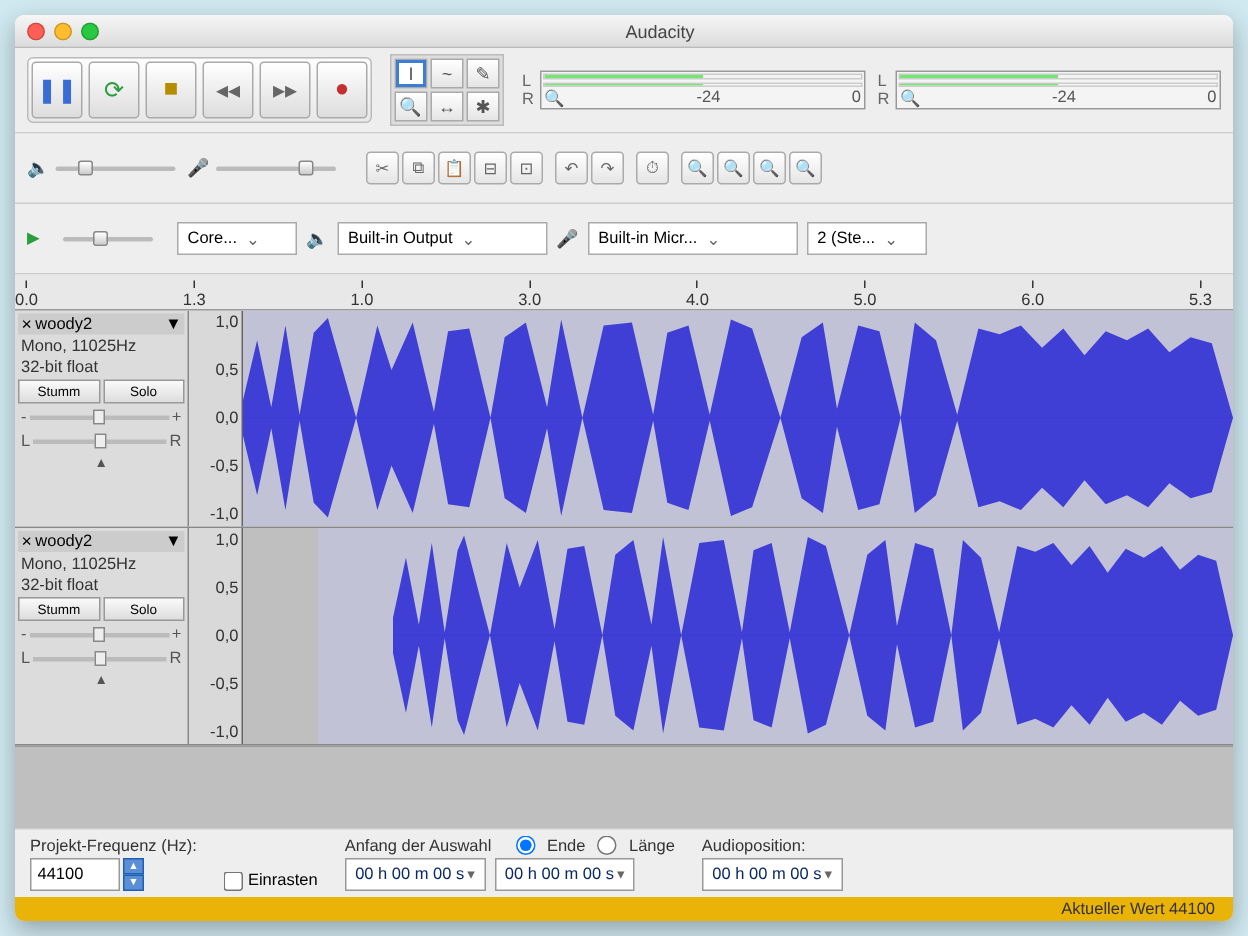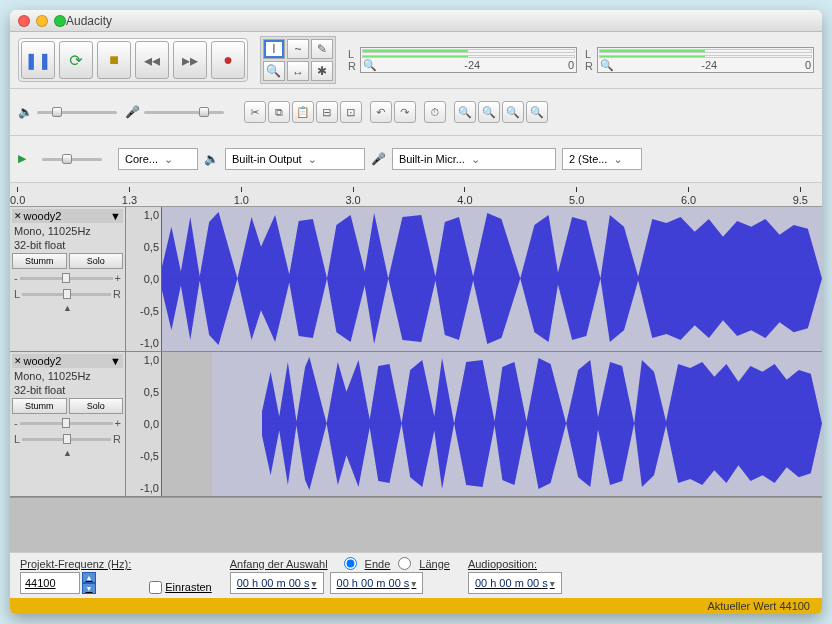--- a/index.html
+++ b/index.html
@@ -2,21 +2,21 @@
 <html><head>
 <meta charset="utf-8">
 <style>
 *{box-sizing:border-box;margin:0;padding:0;font-family:"Lucida Grande",Arial,sans-serif;font-size:11px;}
 body{background:#d0e8f0;display:flex;align-items:center;justify-content:center;width:832px;height:624px;}
 .window{width:812px;height:604px;background:#ededed;border-radius:6px;box-shadow:0 6px 16px rgba(0,0,0,.3);overflow:hidden;display:flex;flex-direction:column;}
 .titlebar{height:22px;background:linear-gradient(#f6f6f6,#dcdcdc);display:flex;align-items:center;padding:0 8px;border-bottom:1px solid #bbb;}
 .traffic{display:flex;gap:6px;}
 .tl{width:12px;height:12px;border-radius:50%;border:1px solid rgba(0,0,0,.2);}
 .tl.r{background:#ff5f57}.tl.y{background:#ffbd2e}.tl.g{background:#28c840}
-.title{flex:1;color:#444;font-size:12px;}
+.title{flex:1;text-align:center;color:#444;font-size:12px;}
 
 .toolbar1{display:flex;align-items:center;padding:4px 8px;gap:4px;background:#eee;border-bottom:1px solid #ccc;}
 .transport{display:flex;gap:4px;border:1px solid #bbb;border-radius:4px;padding:2px;background:linear-gradient(#fdfdfd,#e8e8e8);}
 .tbtn{width:34px;height:38px;border:1px solid #aaa;border-radius:3px;background:linear-gradient(#fff,#ddd);display:flex;align-items:center;justify-content:center;font-size:16px;color:#666;cursor:pointer;}
 .tbtn.pause{color:#3a6cd6;}
 .tbtn.play{color:#2a9d3f;}
 .tbtn.stop{color:#b58d00;}
 .tbtn.rec{color:#c43030;}
 .divider{width:4px;height:40px;}
 .toolgrid{display:grid;grid-template-columns:repeat(3,22px);grid-template-rows:repeat(2,20px);gap:2px;border:1px solid #bbb;padding:2px;background:#ddd;}
@@ -61,21 +61,21 @@
 .pan-slider .th{width:8px;height:10px;background:#eee;border:1px solid #888;position:absolute;top:-4px;left:calc(50% - 4px);}
 .collapse{text-align:center;font-size:9px;color:#555;cursor:pointer;}
 
 .scale-col{width:36px;background:#d9d9d9;border-right:1px solid #666;display:flex;flex-direction:column;justify-content:space-between;padding:2px 2px;font-size:9px;color:#333;text-align:right;}
 .wave-area{flex:1;background:#c2c2d6;position:relative;overflow:hidden;}
 .wave-svg{width:100%;height:100%;}
 .track2 .wave-area{padding-left:50px;}
 
 .bottom-space{height:24px;background:#bfbfbf;border-top:1px solid #999;}
 
-.footer{background:#eee;padding:4px 10px;border-top:1px solid #ccc;text-decoration:underline;}
+.footer{background:#eee;padding:4px 10px;border-top:1px solid #ccc;}
 .footer-row{display:flex;align-items:flex-end;gap:18px;}
 .fcol{display:flex;flex-direction:column;gap:2px;}
 .fcol label{font-size:11px;color:#333;}
 .rate-box{display:flex;gap:2px;}
 .rate-box input{width:60px;height:22px;border:1px solid #999;padding:0 4px;}
 .step{display:flex;flex-direction:column;}
 .step div{width:14px;height:11px;border:1px solid #1f5fb5;background:#5a8fd6;font-size:7px;color:#fff;text-align:center;line-height:9px;cursor:pointer;}
 .snap{display:flex;gap:3px;}
 .time-display{border:1px solid #999;background:#fff;height:22px;padding:0 6px;display:flex;align-items:center;font-family:monospace;font-size:12px;color:#0a2a66;gap:2px;}
 .time-display .arr{color:#666;font-size:10px;}
@@ -195,21 +195,21 @@
     <div class="sel-box" style="width:80px">
         <span>Core...</span>
         <span class="arr">⌄</span>
       </div>
     <span class="spk">🔈</span>
     <div class="sel-box" style="width:140px">
         <span>Built-in Output</span>
         <span class="arr">⌄</span>
       </div>
     <span class="spk">🎤</span>
-    <div class="sel-box" style="width:164px">
+    <div class="sel-box" style="width:140px">
         <span>Built-in Micr...</span>
         <span class="arr">⌄</span>
       </div>
     <div class="sel-box" style="width:80px">
         <span>2 (Ste...</span>
         <span class="arr">⌄</span>
       </div>
   </div>
 
   <div class="time-ruler">
@@ -237,21 +237,21 @@
       <div class="tick">
           <div class="ln"></div>
           <span>5.0</span>
         </div>
       <div class="tick">
           <div class="ln"></div>
           <span>6.0</span>
         </div>
       <div class="tick">
           <div class="ln"></div>
-          <span>9.5</span>
+          <span>5.3</span>
         </div>
     </div>
   </div>
 
   <div class="tracks-area">
 
     <div class="track">
       <div class="track-panel">
         <div class="track-header">
           <span class="x">✕</span>

